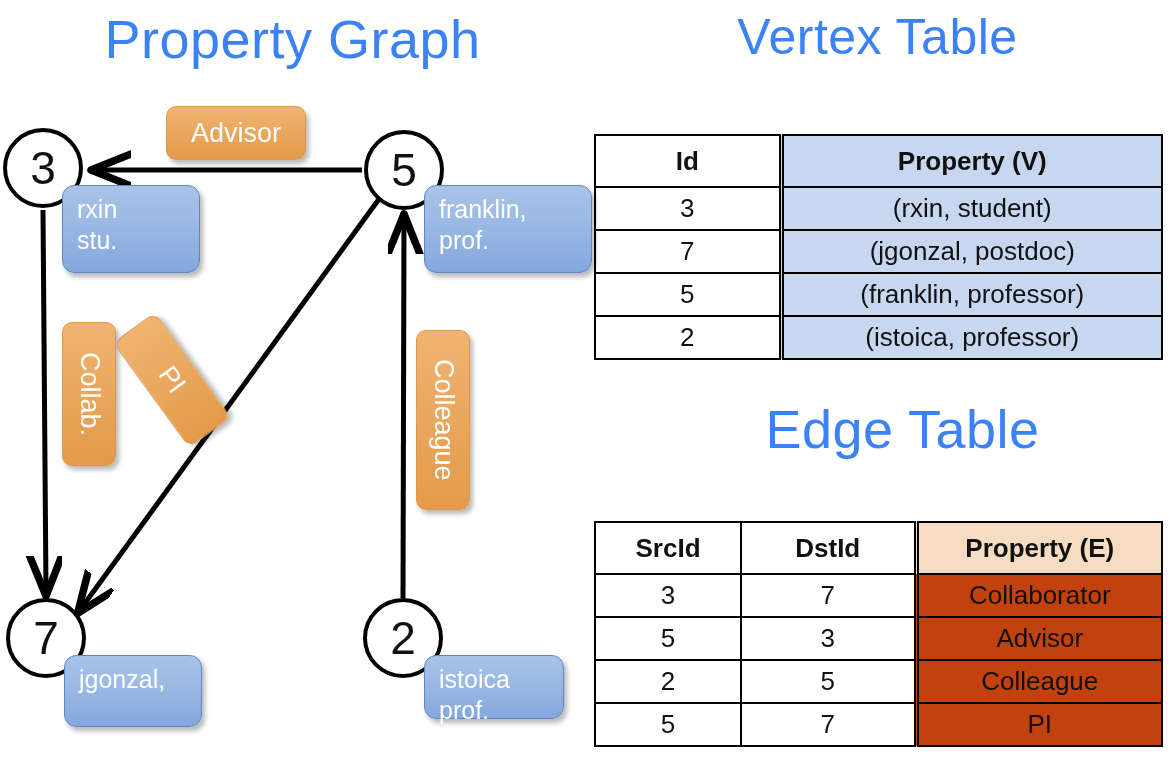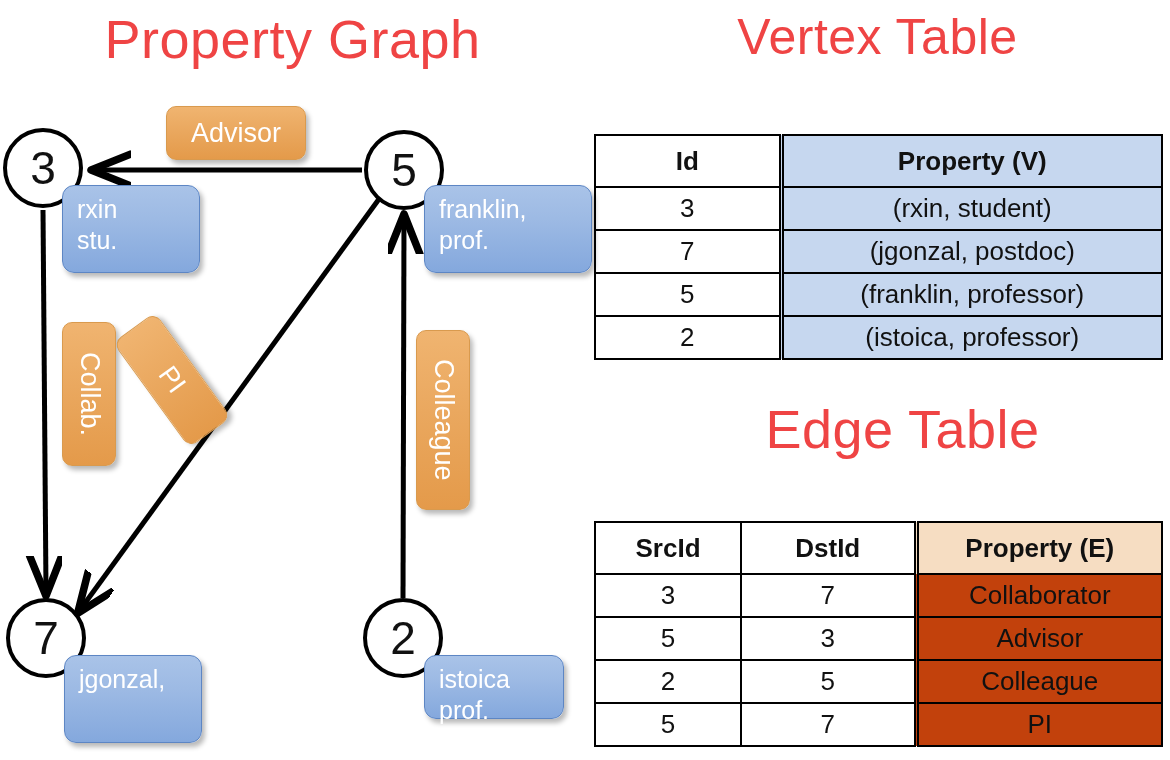--- a/index.html
+++ b/index.html
@@ -14,21 +14,21 @@
     overflow: hidden;
     font-family: "Liberation Sans", sans-serif;
     color: #000000;
   }
 
   
   .title {
     position: absolute;
     font-family: "Liberation Sans", sans-serif;
     font-weight: 300;
-    color: #ef4444;
+    color: #3b82f6;
     letter-spacing: 0.5px;
     white-space: nowrap;
     line-height: 1;
   }
   #title-property-graph {
     left: 0; top: 12px;
     width: 585px;
     text-align: center;
     font-size: 54px;
   }
@@ -93,21 +93,21 @@
     color: #ffffff;
     font-size: 25px;
     font-weight: 400;
     line-height: 1.22;
     padding: 8px 0 0 14px;
     z-index: 5;
     font-family: "Liberation Sans", sans-serif;
   }
   #prop-rxin     { left: 62px;  top: 185px; width: 138px; height: 88px; }
   #prop-franklin { left: 424px; top: 185px; width: 168px; height: 88px; }
-  #prop-jgonzal  { left: 64px;  top: 655px; width: 138px; height: 88px; }
+  #prop-jgonzal  { left: 64px;  top: 655px; width: 138px; height: 72px; }
   #prop-istoica  { left: 424px; top: 655px; width: 140px; height: 64px; }
 
   
   .edge-label {
     position: absolute;
     box-sizing: border-box;
     border-radius: 10px;
     border: 1px solid #d99a4e;
     background: linear-gradient(180deg, #f0b470 0%, #eaa85f 45%, #e49a4a 100%);
     box-shadow: 3px 4px 5px rgba(0,0,0,0.28);

